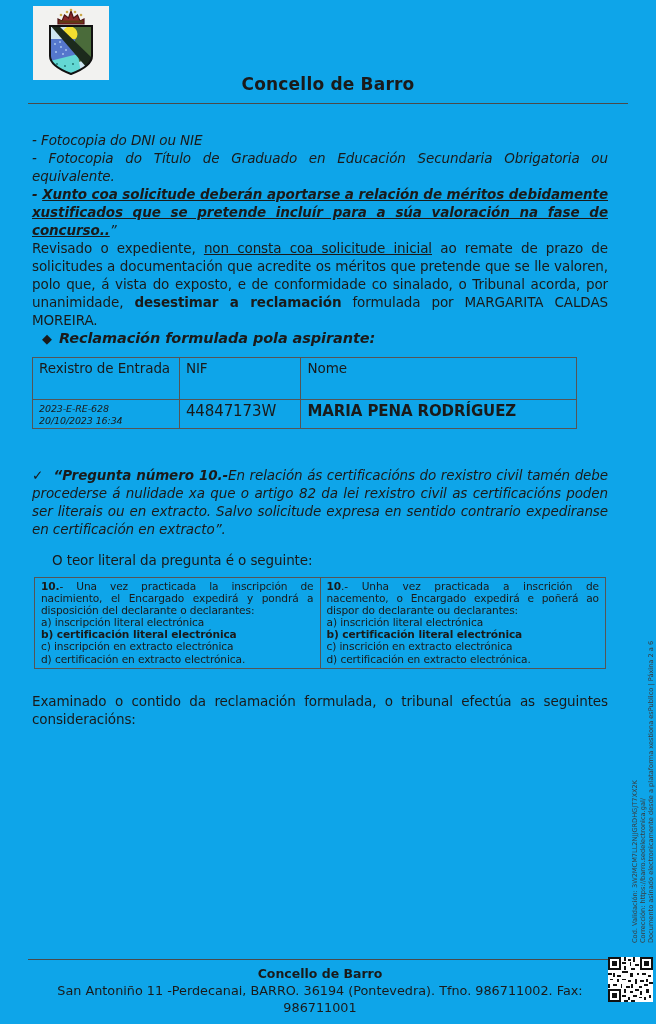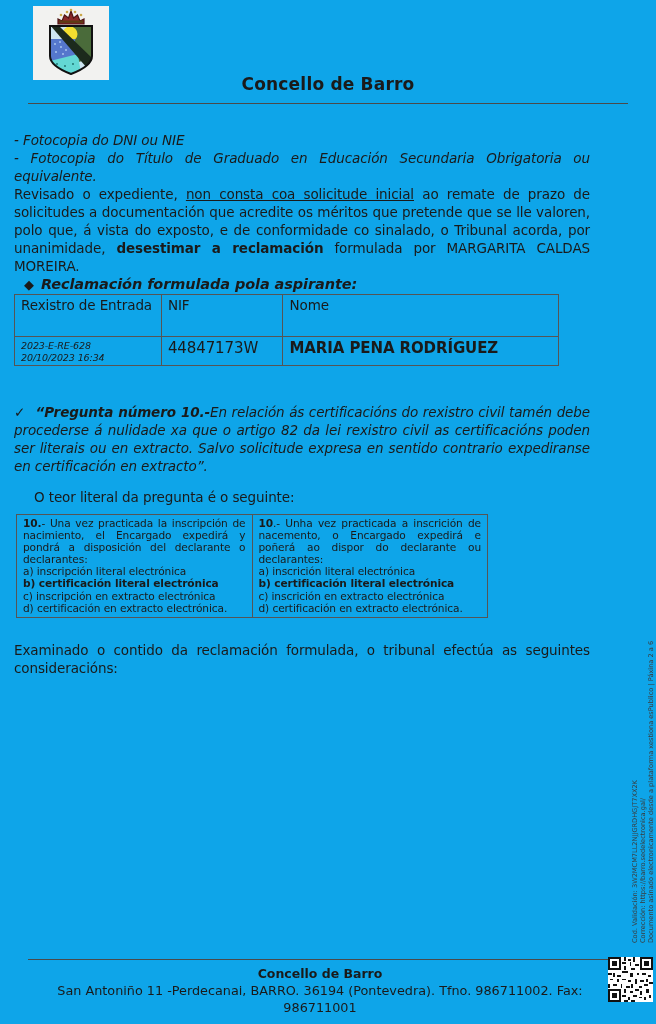--- a/index.html
+++ b/index.html
@@ -9,42 +9,42 @@
     font-family:"DejaVu Sans","Liberation Sans",sans-serif;
   }
   
   .logo-box { position:absolute; left:33px; top:6px; width:76px; height:74px; background:#f2f2f0; }
   .doc-title { position:absolute; left:0; top:74px; width:100%; text-align:center;
     font-size:17px; font-weight:bold; letter-spacing:0.2px; }
   .rule { position:absolute; left:28px; right:28px; height:0; border-top:1.2px solid #4a4a4a; }
   .rule-top { top:103px; }
   .rule-bottom { top:959px; right:40px; }
   
-  .content { position:absolute; left:14px; top:131px; width:576px;
+  .content { position:absolute; left:32px; top:131px; width:576px;
     font-size:13.5px; line-height:18px; letter-spacing:-0.1px; }
   .content p { margin:0; }
   .jt { text-align:justify; }
   .it { font-style:italic; }
   .bd { font-weight:bold; }
   .un { text-decoration:underline; }
   .mb8 { margin-bottom:8px; } .mb10 { margin-bottom:10px; }
   .gap-lg { margin-top:30px; } .gap-xl { margin-top:36px; }
   .heading-diamond { font-weight:bold; font-style:italic; font-size:14.5px; padding-left:10px; }
   .heading-diamond .bullet { font-style:normal; margin-right:7px; font-size:13px; }
   
   table { border-collapse:collapse; }
-  .tbl1 { width:545px; }
+  .tbl1 { width:545px; margin-top:9px; }
   .tbl1 th, .tbl1 td { border:1px solid #555; text-align:left; vertical-align:top; padding:2px 6px; font-weight:normal; }
   .tbl1 th { font-size:13.5px; line-height:17px; height:37px; }
   .tbl1 .c1 { width:140px; } .tbl1 .c2 { width:110px; } .tbl1 .c3 { width:275px; }
   .tbl1 td.small { font-size:9.5px; line-height:11.5px; padding-top:3px;font-style:italic; }
   .tbl1 td.nif { font-size:15px; }
   .tbl1 td.nome { font-size:15px; font-weight:bold; }
   
-  .tbl2 { width:472px; margin-left:2px; margin-top:8px; }
+  .tbl2 { width:572px; margin-left:2px; margin-top:8px; }
   .tbl2 td { border:1px solid #555; vertical-align:top; padding:2px 6px 3px 6px;
     width:286px; font-size:10.6px; line-height:12.1px; }
   .tbl2 .q-intro { text-align:justify; margin:0; }
   .tbl2 .opt { margin:0; }
   .check-mark { font-style:normal; font-weight:normal; margin-right:10px; }
   
   .footer { position:absolute; left:28px; right:44px; top:966px; text-align:center; }
   .footer .f-name { font-size:12.5px; font-weight:bold; line-height:16px; }
   .footer .f-addr { font-size:12.8px; line-height:17px; }
   
@@ -96,20 +96,21 @@
   <div class="doc-title">Concello de Barro</div>
   <div class="rule rule-top"></div>
 
   <div class="content">
 
     <p class="it mb8">- Fotocopia do DNI ou NIE</p>
 
 
     <p class="it jt mb10">- Fotocopia do Título de Graduado en Educación Secundaria Obrigatoria ou equivalente.</p>
 
+    <p class="jt"><span class="bd it">- </span><span class="bd it un">Xunto coa solicitude deberán aportarse a relación de méritos debidamente xustificados que se pretende incluír para a súa valoración na fase de concurso..</span><span class="it">”</span></p>
 
     <p class="jt gap-lg"><span>Revisado o expediente, </span><span class="un">non consta coa solicitude inicial</span><span> ao remate de prazo de solicitudes a documentación que acredite os méritos que pretende que se lle valoren, polo que, á vista do exposto, e de conformidade co sinalado, o Tribunal acorda, por unanimidade, </span><span class="bd">desestimar a reclamación</span><span> formulada por MARGARITA CALDAS MOREIRA.</span></p>
 
     <p class="heading-diamond gap-xl"><span class="bullet">◆</span><span>Reclamación formulada pola aspirante:</span></p>
 
     <table class="tbl1">
       <tbody>
           <tr>
         <th class="c1">Rexistro de Entrada</th>
         <th class="c2">NIF</th>

